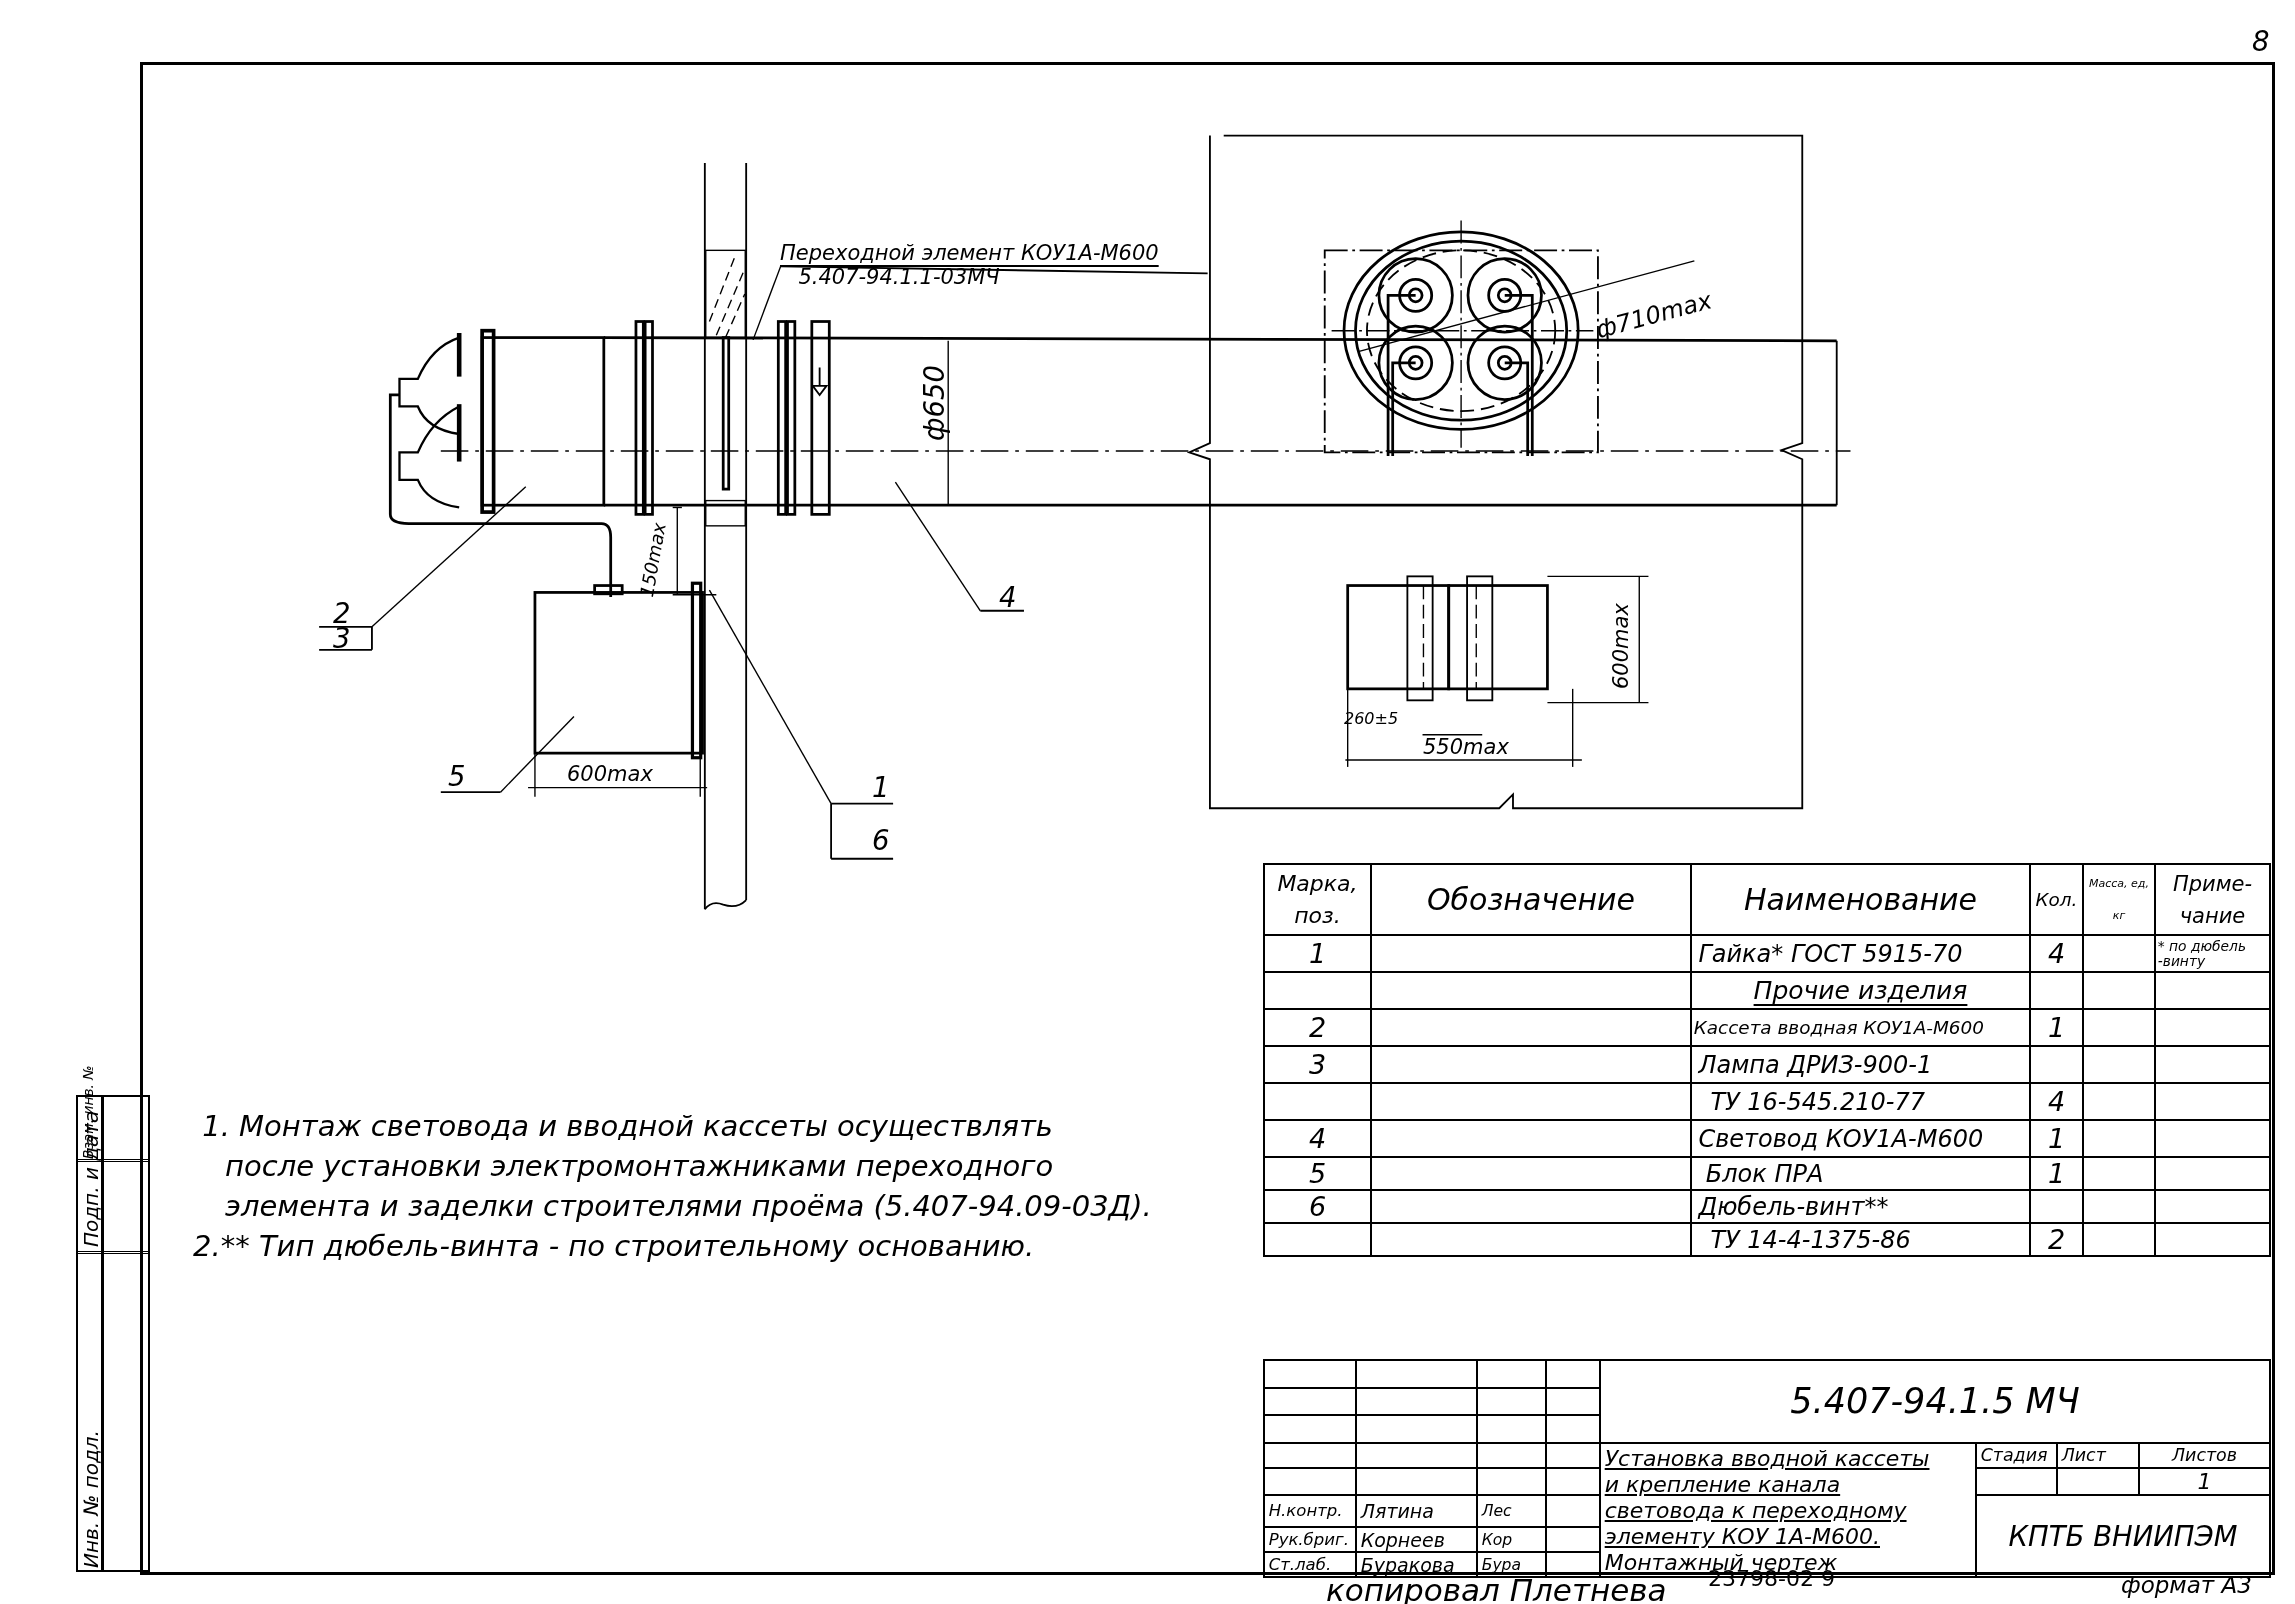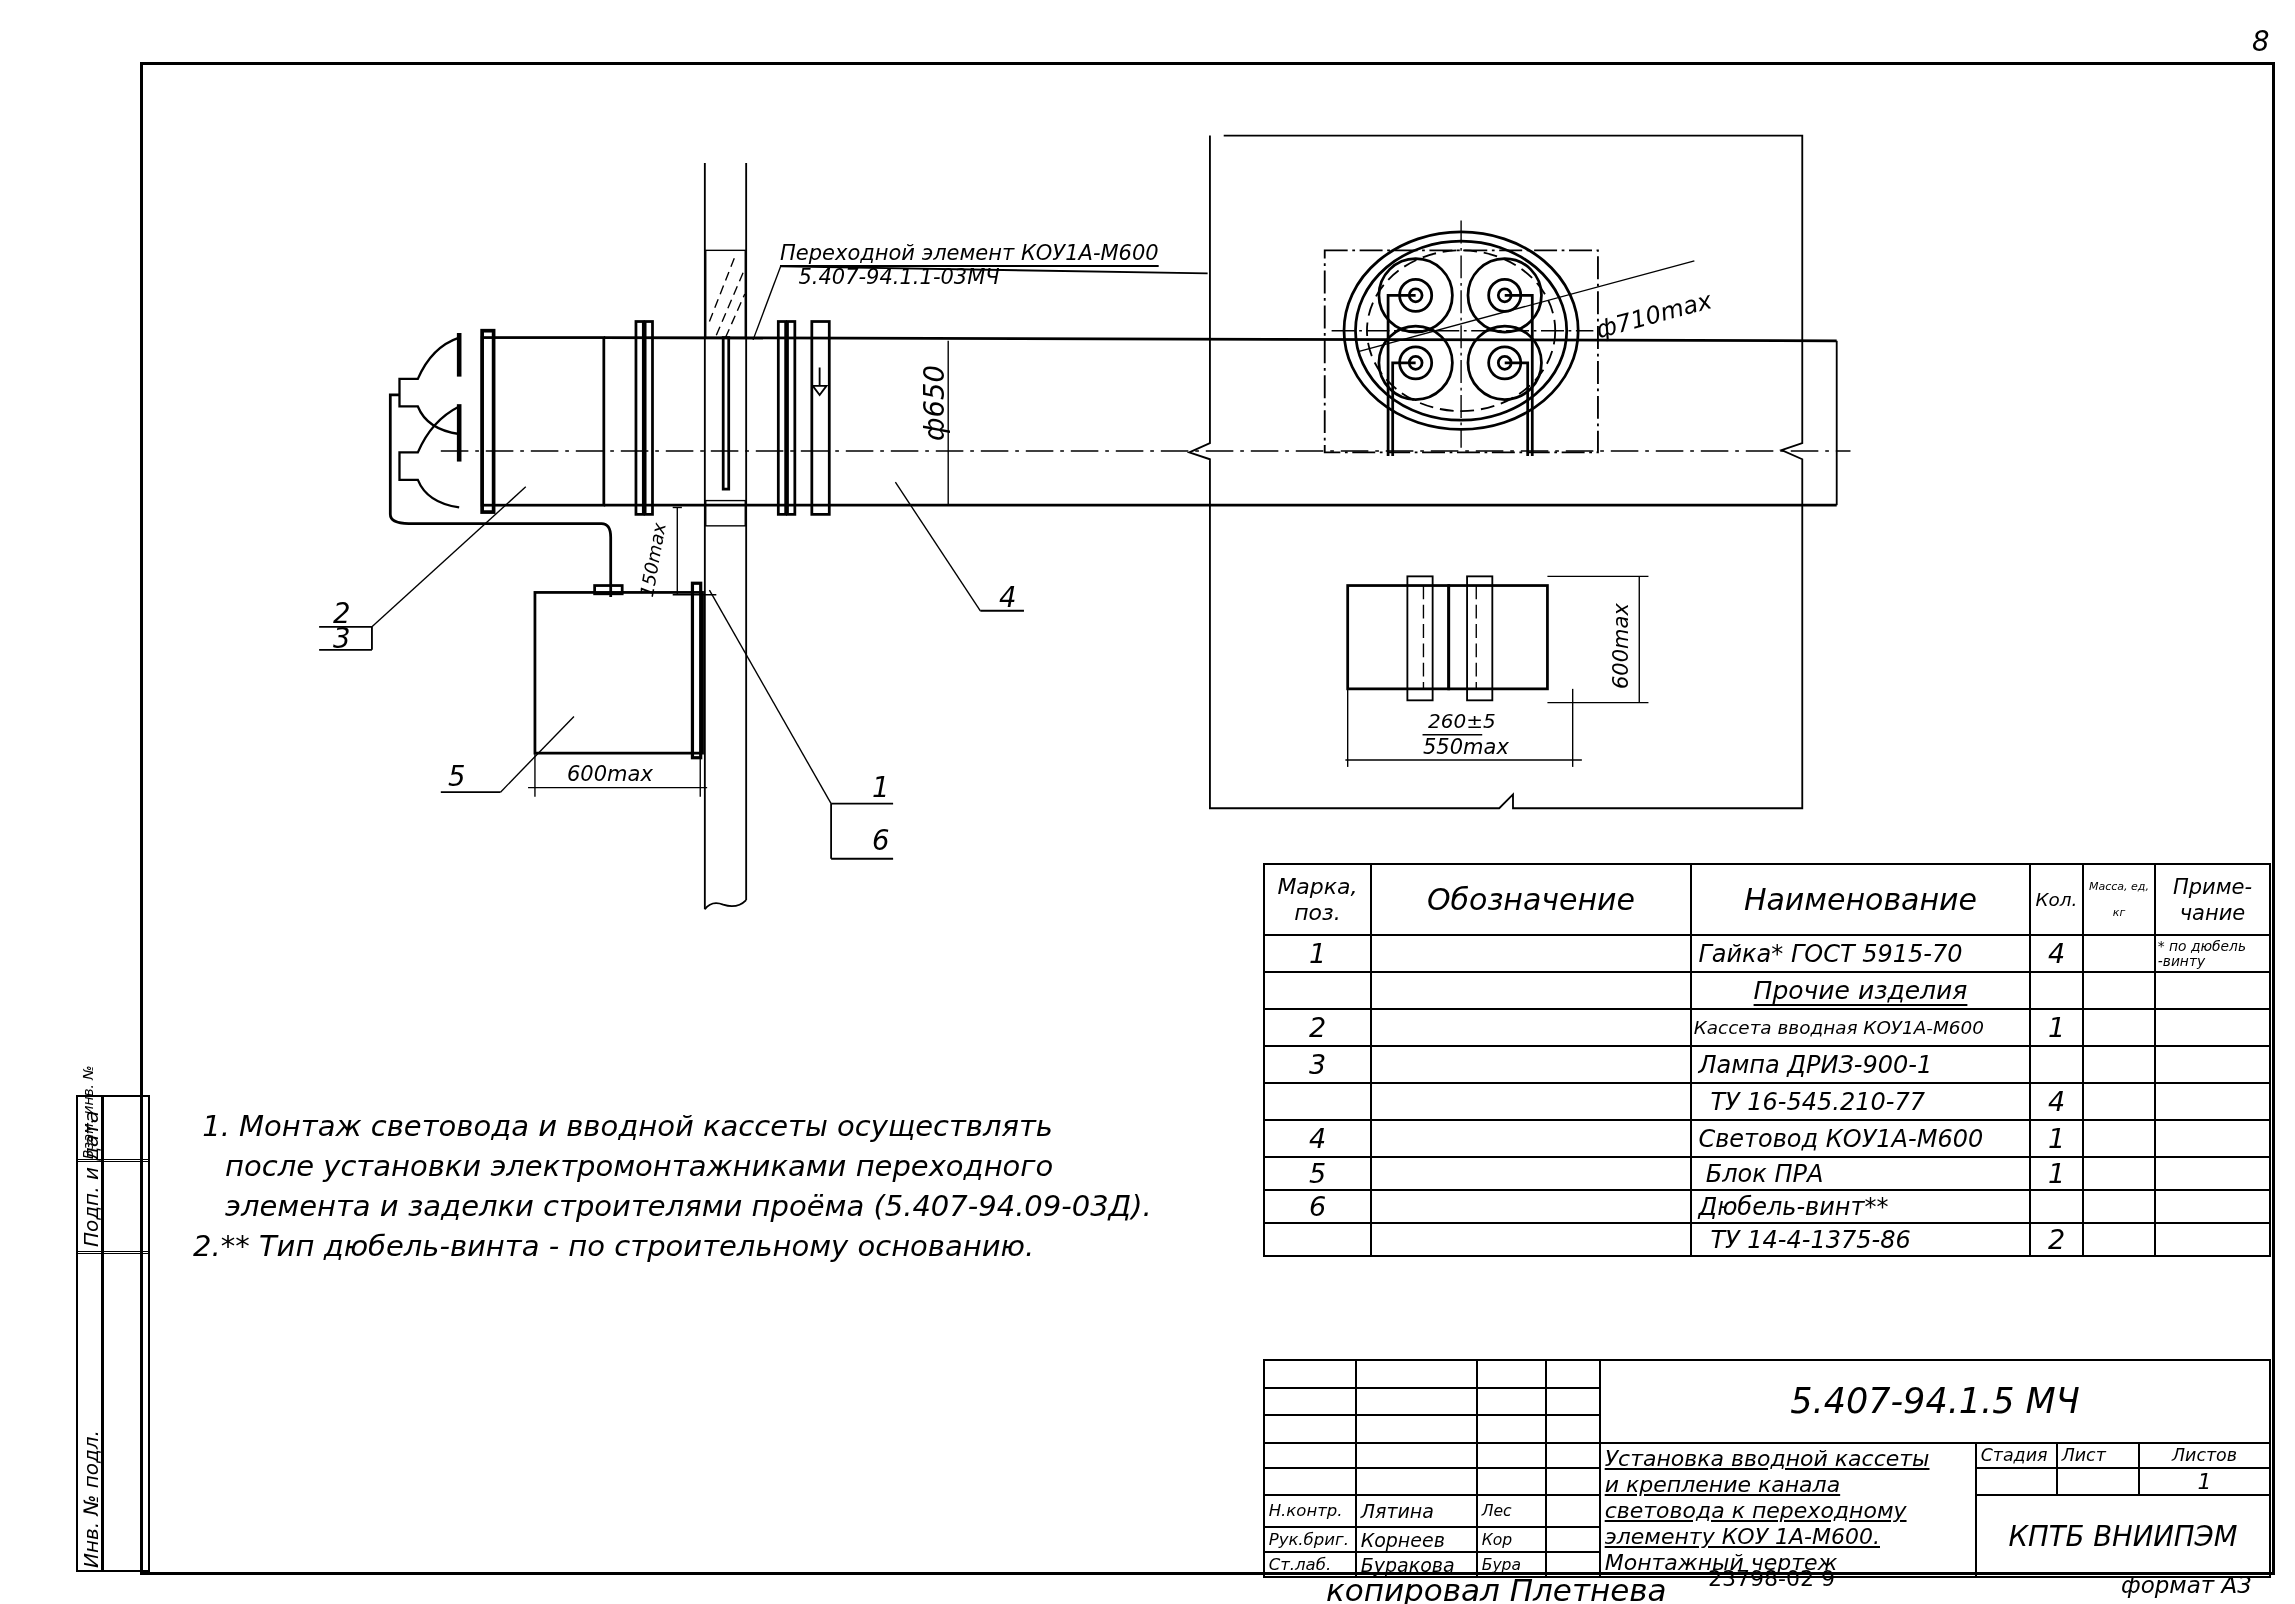--- a/index.html
+++ b/index.html
@@ -8,21 +8,21 @@
   .abs { position:absolute; }
   .hand { font-family:"DejaVu Sans", sans-serif; font-style:italic; color:#000; white-space:nowrap; }
   svg.drawing { position:absolute; left:0; top:0; }
   .frame { position:absolute; border:3.7px solid #000; box-sizing:border-box; }
   
   table.spec { position:absolute; border-collapse:collapse; table-layout:fixed; }
   table.spec td { border:2.8px solid #000; padding:0 6.4px; font-family:"DejaVu Sans", sans-serif;
                   font-style:italic; font-size:27px; white-space:nowrap; overflow:hidden; vertical-align:middle; }
   table.spec td.c { text-align:center; }
   table.spec tr.hdr td { font-size:30px; }
-  table.spec td.small { font-size:20px; line-height:26px; white-space:normal; }
+  table.spec td.small { font-size:20px; line-height:32px; white-space:normal; }
   .ul { text-decoration:underline; text-underline-offset:4.6px; text-decoration-thickness:2.3px; }
   
   table.tb { position:absolute; border-collapse:collapse; table-layout:fixed; }
   table.tb td { border:2.8px solid #000; padding:0 3.7px; font-family:"DejaVu Sans", sans-serif;
                 font-style:italic; white-space:nowrap; overflow:hidden; vertical-align:middle; font-size:19px; }
   .side-stamp { position:absolute; }
   .side-stamp .cell { position:absolute; border:2.8px solid #000; box-sizing:border-box; }
   .side-stamp .lbl { position:absolute; transform:rotate(-90deg); transform-origin:left top;
                      font-family:"DejaVu Sans", sans-serif; font-style:italic; font-size:20px; white-space:nowrap; }
 </style>
@@ -169,21 +169,21 @@
 <div class="abs hand" style="left:567px; top:762px; font-size:21px;">600max</div>
 <div class="abs hand" style="left:333px; top:597px; font-size:27.5px;">2</div>
 <div class="abs hand" style="left:333px; top:622px; font-size:27.5px;">3</div>
 <div class="abs hand" style="left:999px; top:581px; font-size:27.5px;">4</div>
 <div class="abs hand" style="left:448px; top:760px; font-size:27.5px;">5</div>
 <div class="abs hand" style="left:872px; top:771px; font-size:27.5px;">1</div>
 <div class="abs hand" style="left:872px; top:824px; font-size:27.5px;">6</div>
 
 <div class="abs hand" style="left:1593px; top:317px; font-size:24px; transform:rotate(-15deg); transform-origin:left top;">ф710max</div>
 <div class="abs hand" style="left:1609px; top:689px; font-size:21px; transform:rotate(-90deg); transform-origin:left top;">600max</div>
-<div class="abs hand" style="left:1428px; top:709px; font-size:20px;">260±5</div>
+<div class="abs hand" style="left:1344px; top:709px; font-size:16px;">260±5</div>
 <div class="abs hand" style="left:1423px; top:735px; font-size:21px;">550max</div>
 
 <div class="abs hand" style="left:193px; top:1106px; font-size:29px; line-height:40px;">
   <div style="margin-left:9.2px;">1. Монтаж световода и вводной кассеты осуществлять</div>
   <div style="margin-left:32px;">после установки электромонтажниками переходного</div>
   <div style="margin-left:32px;">элемента и заделки строителями проёма (5.407-94.09-03Д).</div>
   <div>2.** Тип дюбель-винта - по строительному основанию.</div>
 </div>
 
 <table class="spec" style="left:1263px; top:863px; width:1005px;">

